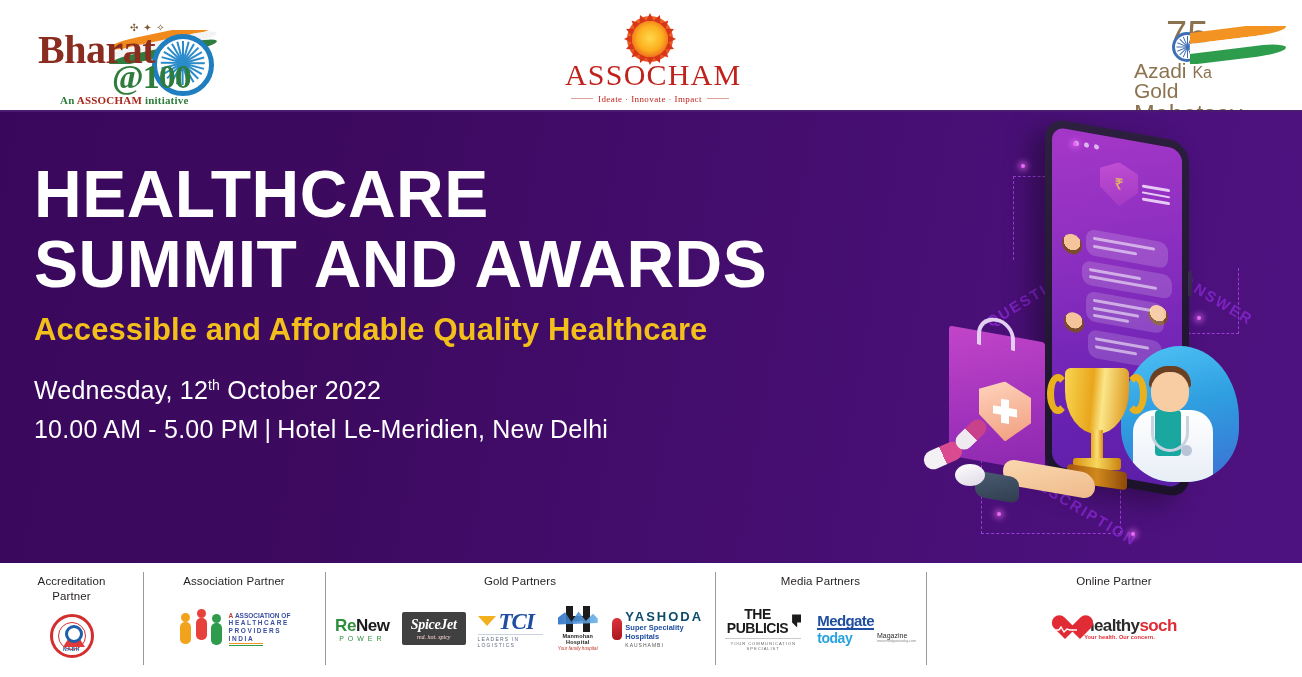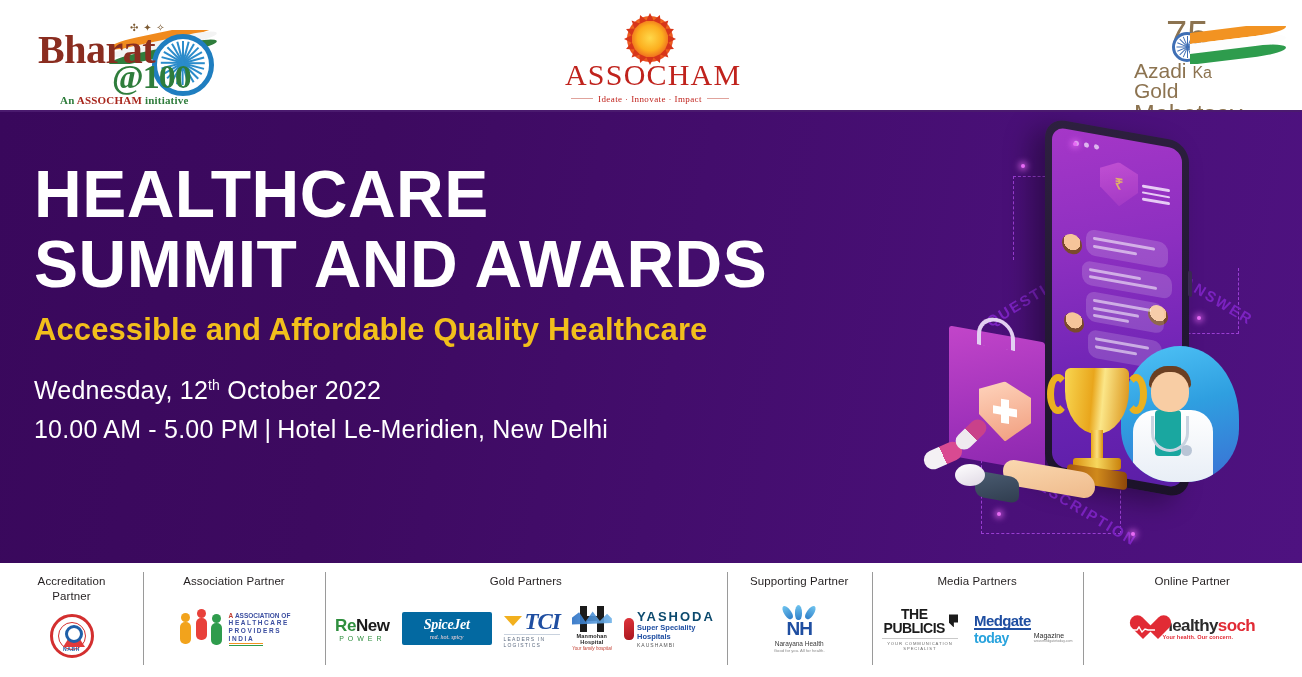--- a/index.html
+++ b/index.html
@@ -213,21 +213,21 @@
   .ahpi .tri-flag { width:34px; height:3px; margin-top:1px;
     background:linear-gradient(180deg,#f29322 0 34%,#fff 34% 67%,#2e9c4d 67% 100%); }
 
   
   .renew { text-align:center; }
   .renew .w { font-size:17px; font-weight:700; letter-spacing:-.4px; }
   .renew .re { color:#2f8f3e; } .renew .new { color:#1b1b1b; }
   .renew .p { font-size:7px; color:#2f8f3e; letter-spacing:4px; margin-top:-1px; }
 
   
-  .spice { background:#0369a1; padding:6px 22px 5px; border-radius:2px; text-align:center; }
+  .spice { background:#404040; padding:6px 9px 5px; border-radius:2px; text-align:center; }
   .spice .w { font-family:"Liberation Serif", serif; font-style:italic; font-weight:700;
     font-size:14px; color:#fff; letter-spacing:-.3px; line-height:1; }
   .spice .t { font-family:"Liberation Serif", serif; font-style:italic; font-size:6px;
     color:#ffd9da; margin-top:2px; }
 
   
   .tci { }
   .tci .row { display:flex; align-items:center; gap:3px; }
   .tci .ar { width:0; height:0; border-left:9px solid transparent; border-right:9px solid transparent;
     border-top:10px solid #f2b01e; }
@@ -586,35 +586,20 @@
             <span class="ic"></span>
             <span>
               <span class="t1" style="display:block">YASHODA</span>
               <span class="t2" style="display:block">Super Speciality Hospitals</span>
               <span class="t3" style="display:block">KAUSHAMBI</span>
             </span>
           </div>
         </div>
       </div>
 
-      <div class="fgroup" style="flex:0 0 145px">
-        <div class="fg-title">Supporting Partner</div>
-        <div class="fg-logos">
-          <div class="lg nh">
-            <div class="lotus">
-                <i></i>
-                <i></i>
-                <i></i>
-              </div>
-            <div class="w">NH</div>
-            <div class="n1">Narayana Health</div>
-            <div class="n2">Good for you. All for health.</div>
-          </div>
-        </div>
-      </div>
 
       <div class="fgroup" style="flex:0 0 200px">
         <div class="fg-title">Media Partners</div>
         <div class="fg-logos" style="gap:16px">
           <div class="lg pub">
             <div class="row">
                 <span class="w">THE PUBLICIS</span>
                 <span class="fl"></span>
               </div>
             <div class="t">YOUR COMMUNICATION SPECIALIST</div>

